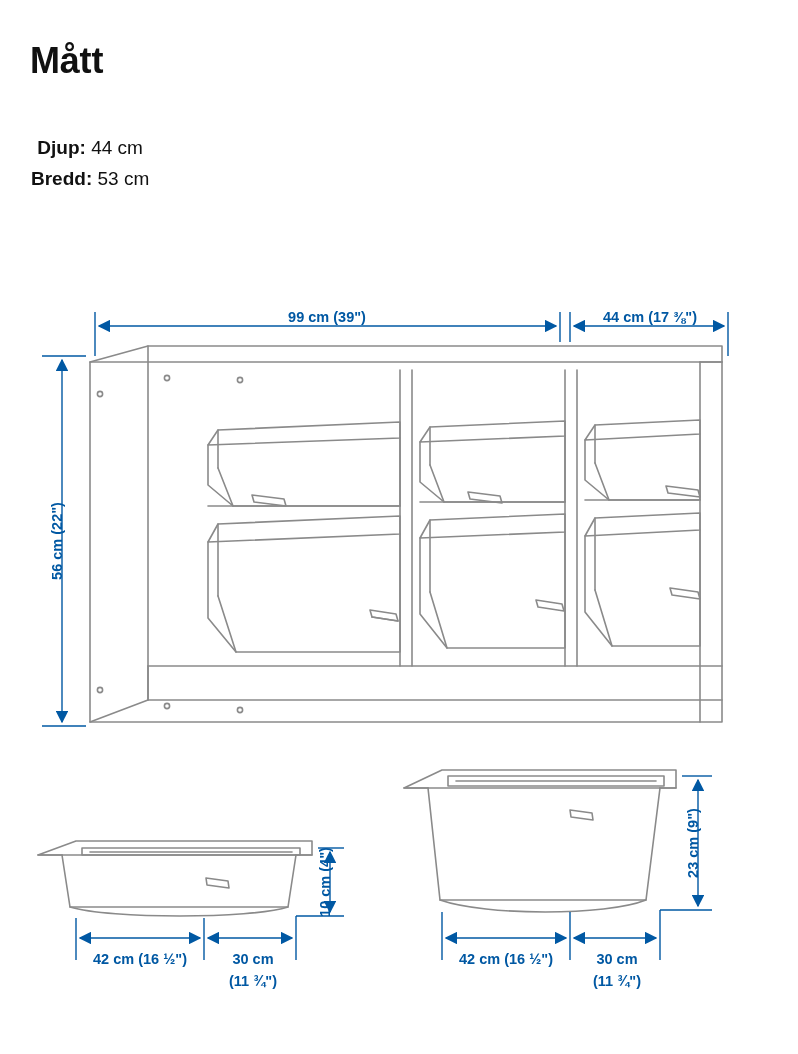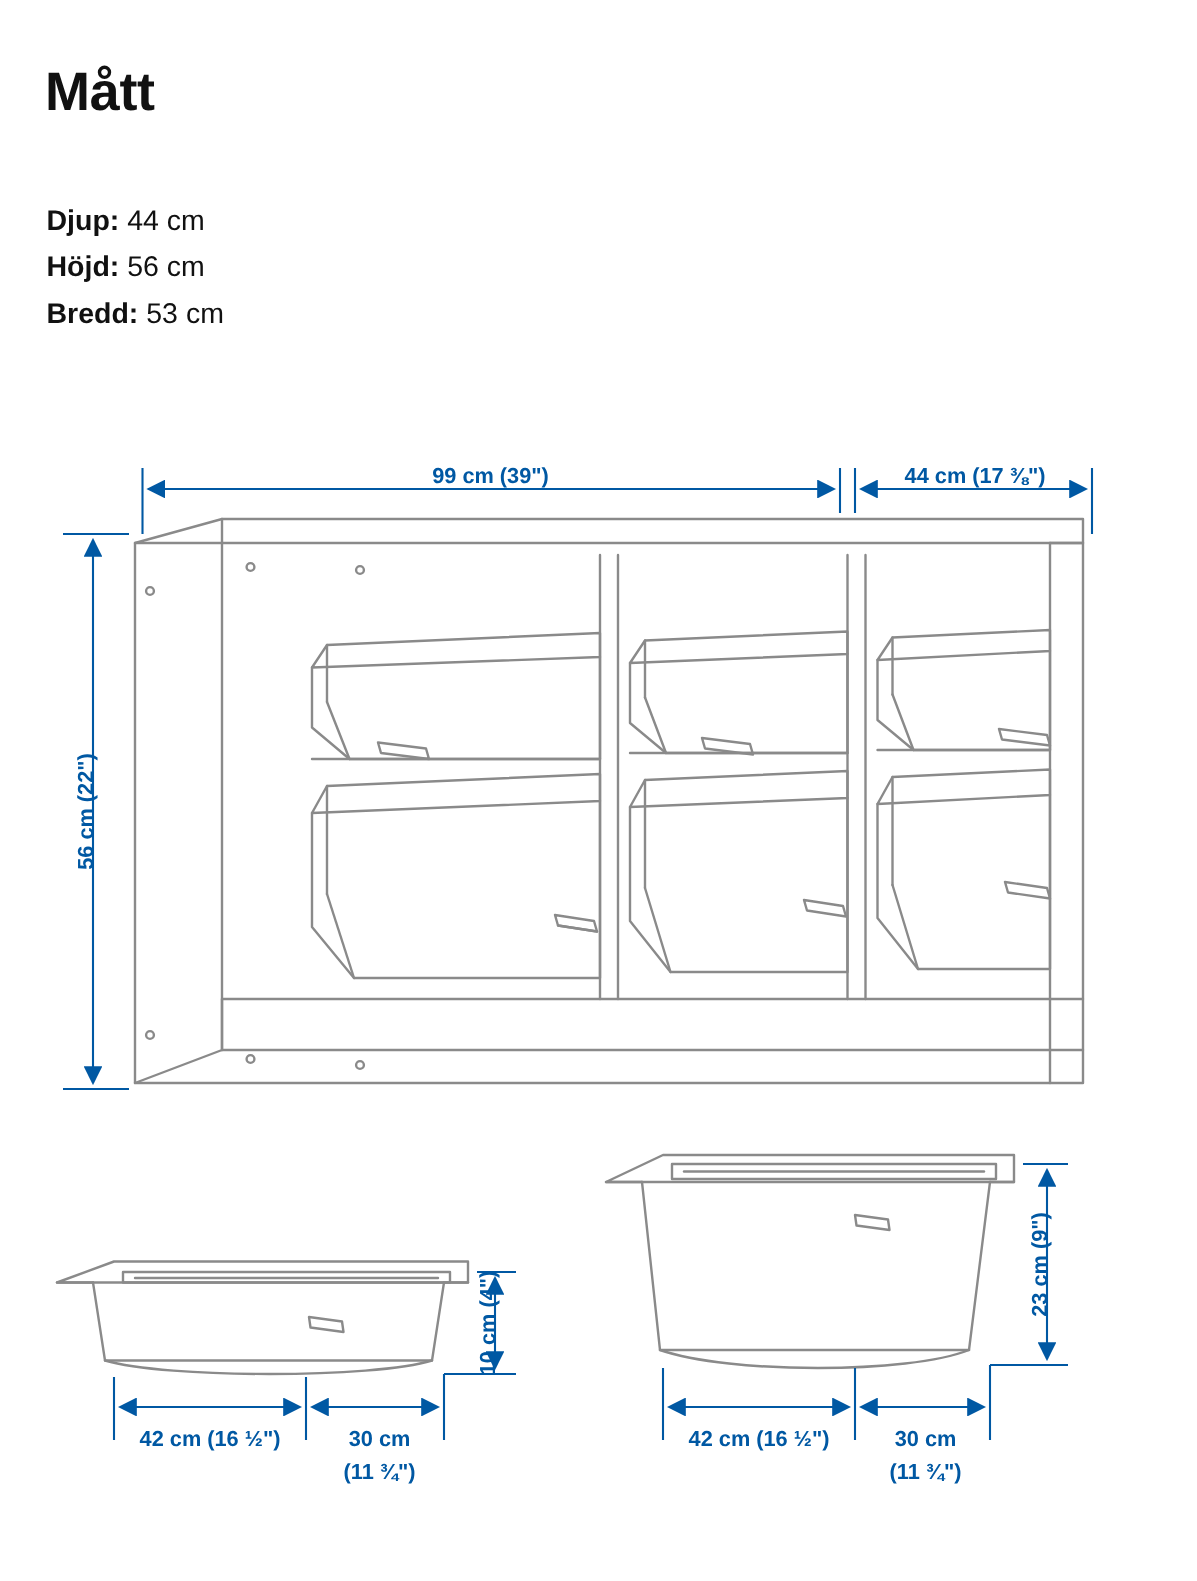--- a/index.html
+++ b/index.html
@@ -32,20 +32,21 @@
   .specs {
     position: absolute;
     left: 31px;
     top: 132px;
     font-size: 19px;
     line-height: 31px;
     color: #111111;
   }
   .specs .row {
     white-space: nowrap;
+    text-align: center;
   }
   .specs .k {
     font-weight: bold;
   }
   .specs .v {
     font-weight: normal;
   }
   .figure {
     position: absolute;
     left: 0;
@@ -67,24 +68,20 @@
 <body>
 
 <div class="page">
 
   <div class="title">Mått</div>
 
   <div class="specs">
     <div class="row">
       <span class="k">Djup:</span>
       <span class="v">44 cm</span>
-    </div>
-    <div class="row">
-      <span class="k">Höjd:</span>
-      <span class="v">56 cm</span>
     </div>
     <div class="row">
       <span class="k">Bredd:</span>
       <span class="v">53 cm</span>
     </div>
   </div>
 
   <div class="figure">
     <svg width="798" height="784" viewBox="0 0 798 784">
       <defs>

